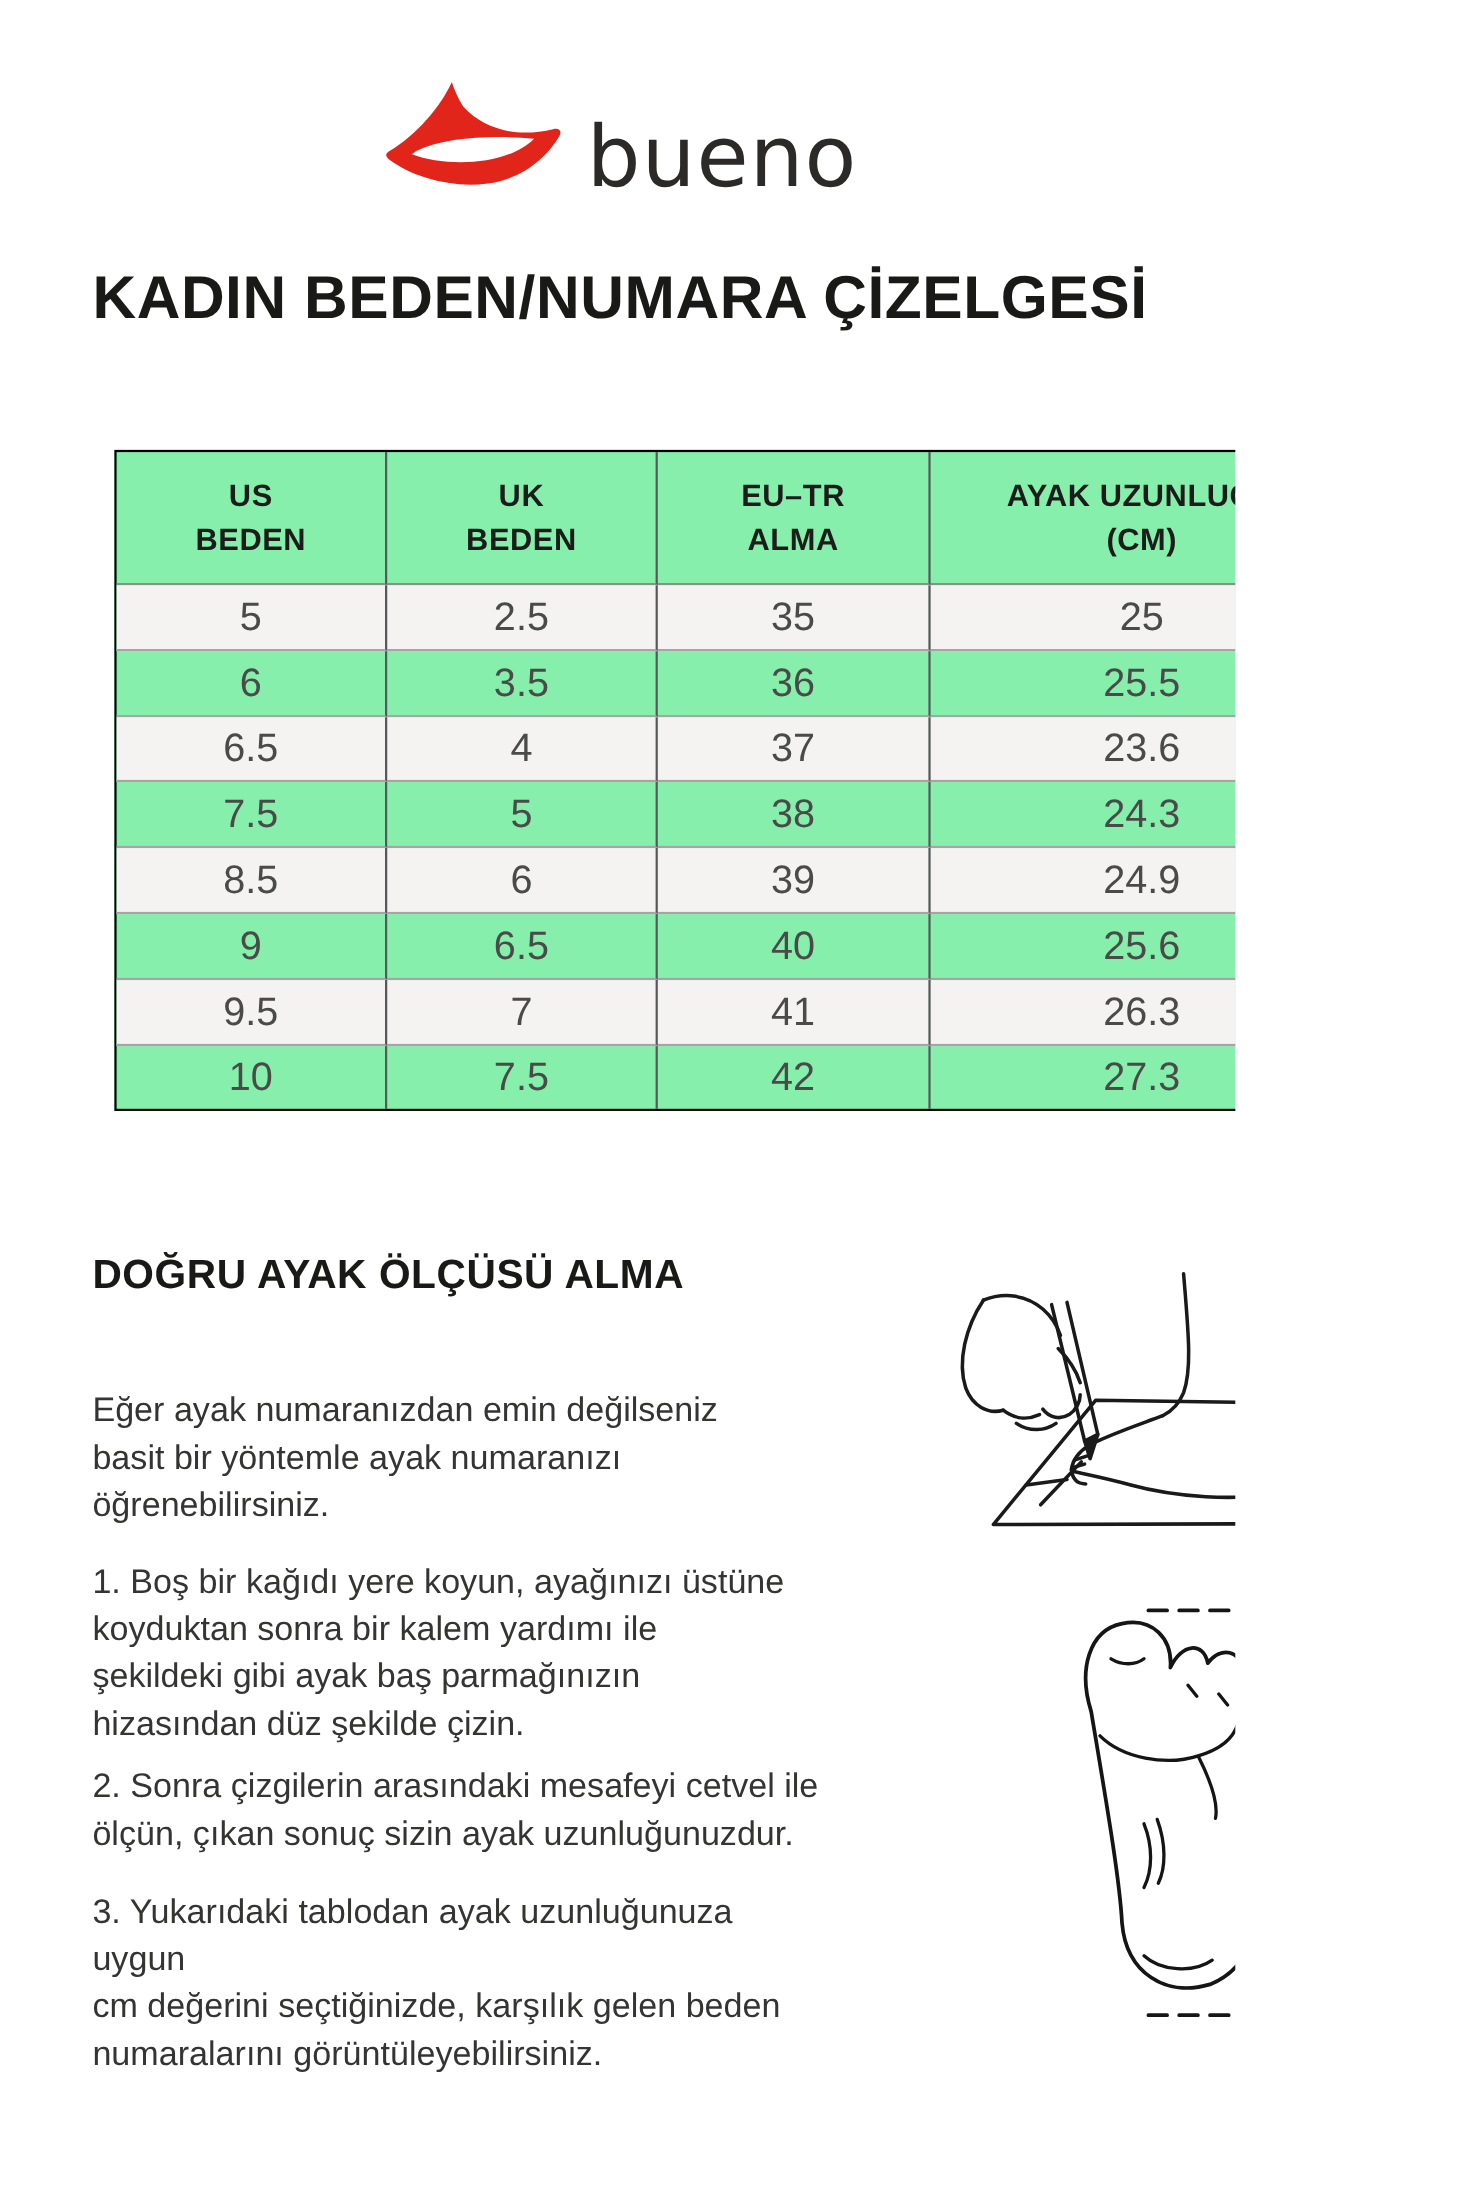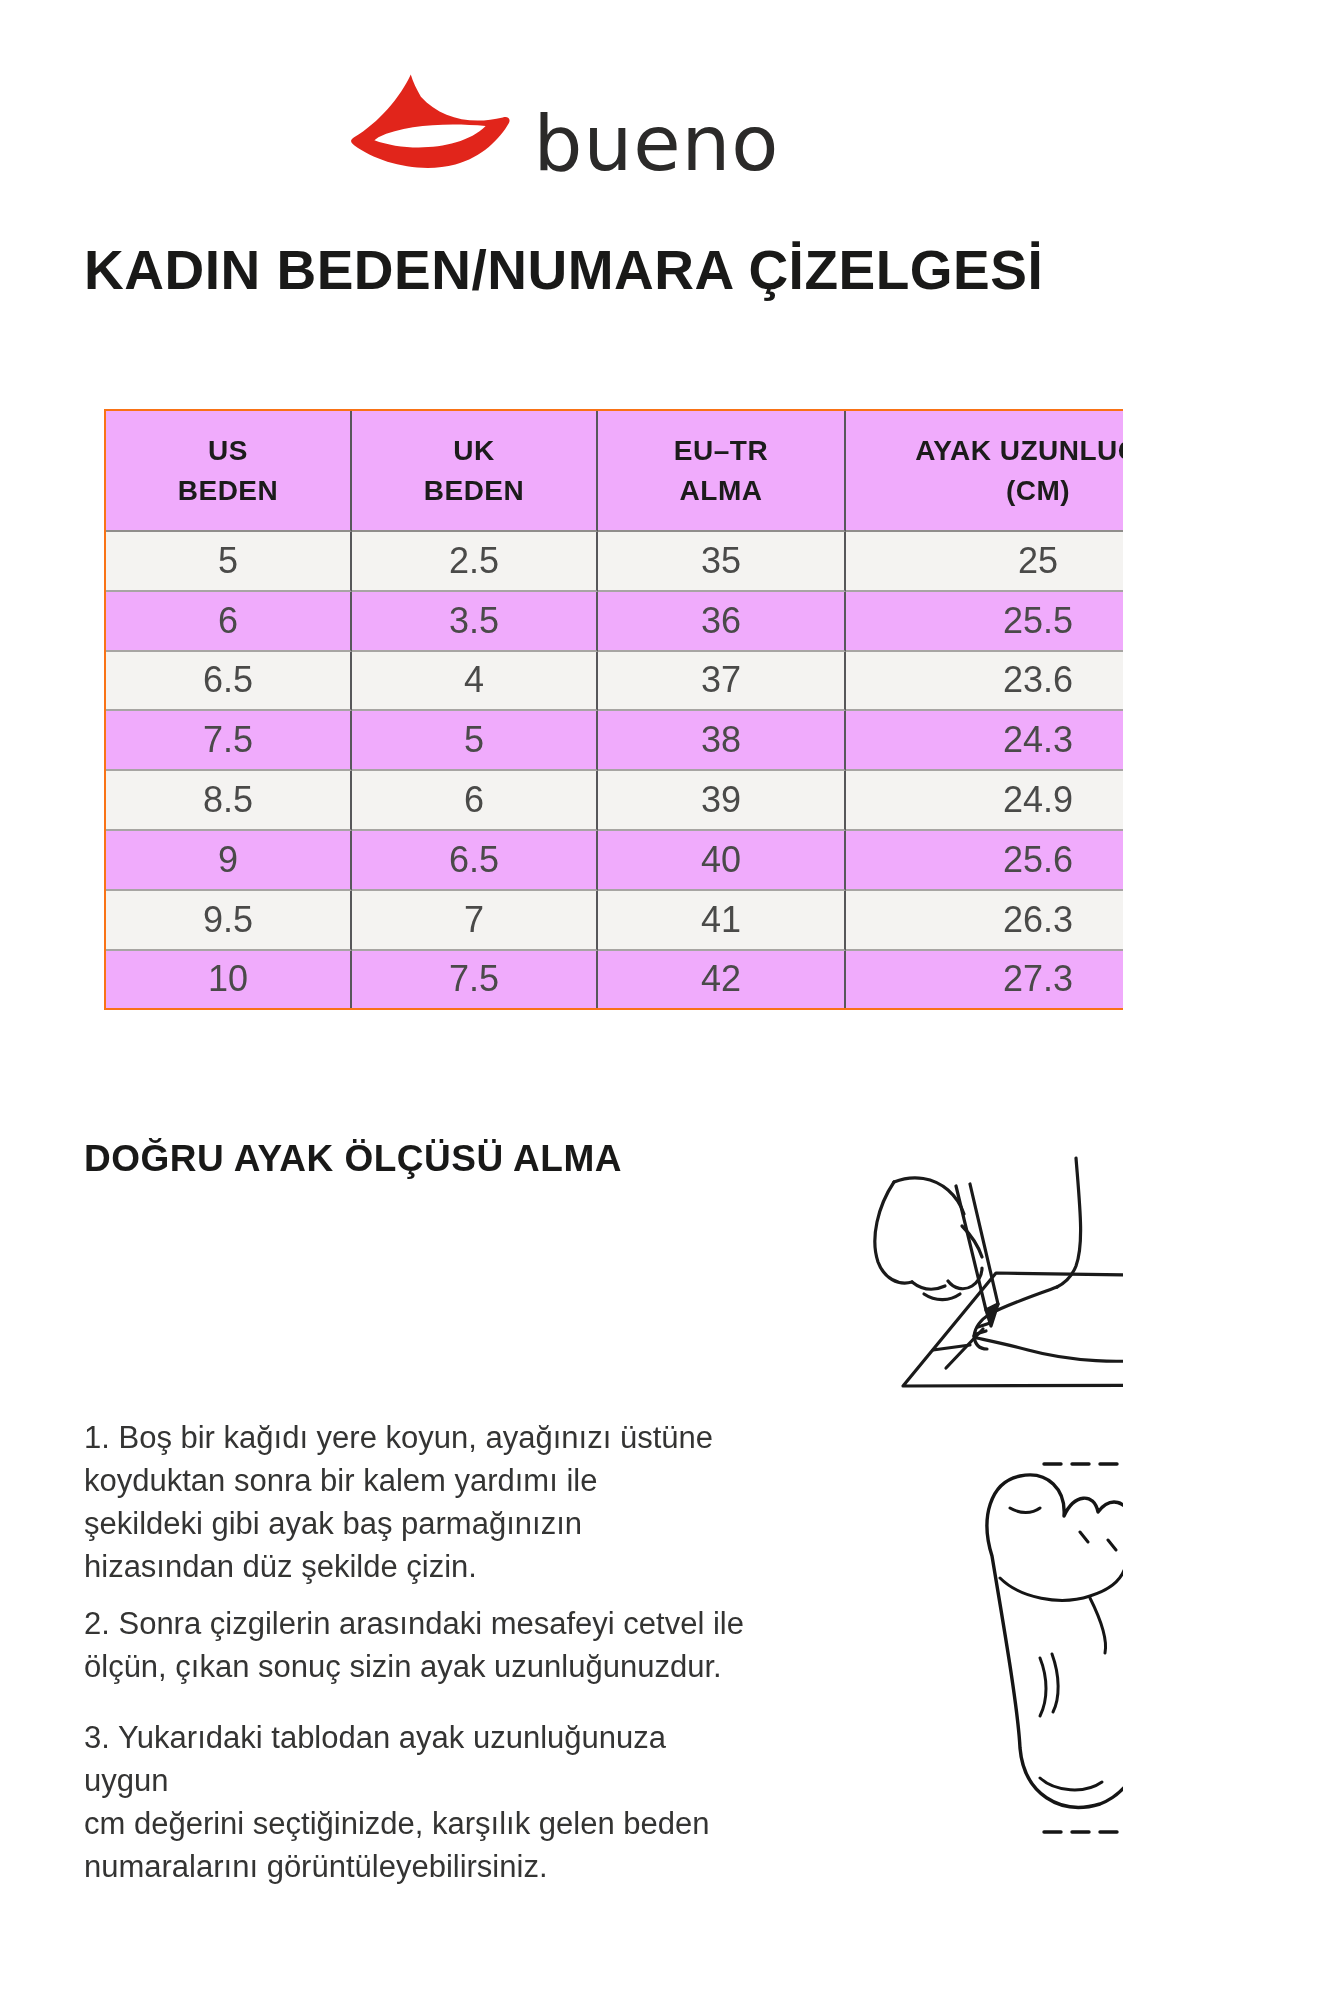--- a/index.html
+++ b/index.html
@@ -12,21 +12,21 @@
   .logo .swoosh{width:172px;height:102px;display:block;}
   .logo .word{font-family:"DejaVu Sans",sans-serif;font-size:77px;font-weight:400;
         color:#2b2a29;line-height:0.78;letter-spacing:1px;}
 
   
   .title{position:absolute;left:84px;top:238px;font-size:55px;font-weight:bold;
         letter-spacing:0.5px;color:#191918;white-space:nowrap;}
 
   
   table.size-table{position:absolute;left:104px;top:409px;width:1124px;
-        border:2px solid #f97316;border-spacing:0;table-layout:fixed;background:#f0abfc;}
+        border:2px solid #000000;border-spacing:0;table-layout:fixed;background:#86efac;}
   table.size-table th{height:117px;font-size:28px;font-weight:bold;color:#1c1c1b;
         text-align:center;vertical-align:middle;line-height:40px;white-space:pre-line;
         letter-spacing:0.5px;border-bottom:2px solid #8f8d8b;border-right:2px solid #57575a;}
   table.size-table th:last-child{border-right:none;}
   table.size-table td{height:55.8px;font-size:36px;font-weight:400;color:#4a4a49;
         text-align:center;vertical-align:middle;border-bottom:2px solid #a7a5a3;
         border-right:2px solid #57575a;}
   table.size-table td:last-child{border-right:none;}
   table.size-table tbody tr:last-child td{border-bottom:none;}
   table.size-table tbody tr:nth-child(odd){background:#f4f3f1;}
@@ -135,20 +135,23 @@
           <td>10</td>
           <td>7.5</td>
           <td>42</td>
           <td>27.3</td>
         </tr>
       </tbody>
   </table>
 
   <div class="guide-heading">DOĞRU AYAK ÖLÇÜSÜ ALMA</div>
 
+  <p class="guide-par p-intro">Eğer ayak numaranızdan emin değilseniz
+basit bir yöntemle ayak numaranızı
+öğrenebilirsiniz.</p>
   <p class="guide-par p-step1">1. Boş bir kağıdı yere koyun, ayağınızı üstüne
 koyduktan sonra bir kalem yardımı ile
 şekildeki gibi ayak baş parmağınızın
 hizasından düz şekilde çizin.</p>
   <p class="guide-par p-step2">2. Sonra çizgilerin arasındaki mesafeyi cetvel ile
 ölçün, çıkan sonuç sizin ayak uzunluğunuzdur.</p>
   <p class="guide-par p-step3">3. Yukarıdaki tablodan ayak uzunluğunuza uygun
 cm değerini seçtiğinizde, karşılık gelen beden
 numaralarını görüntüleyebilirsiniz.</p>
 

